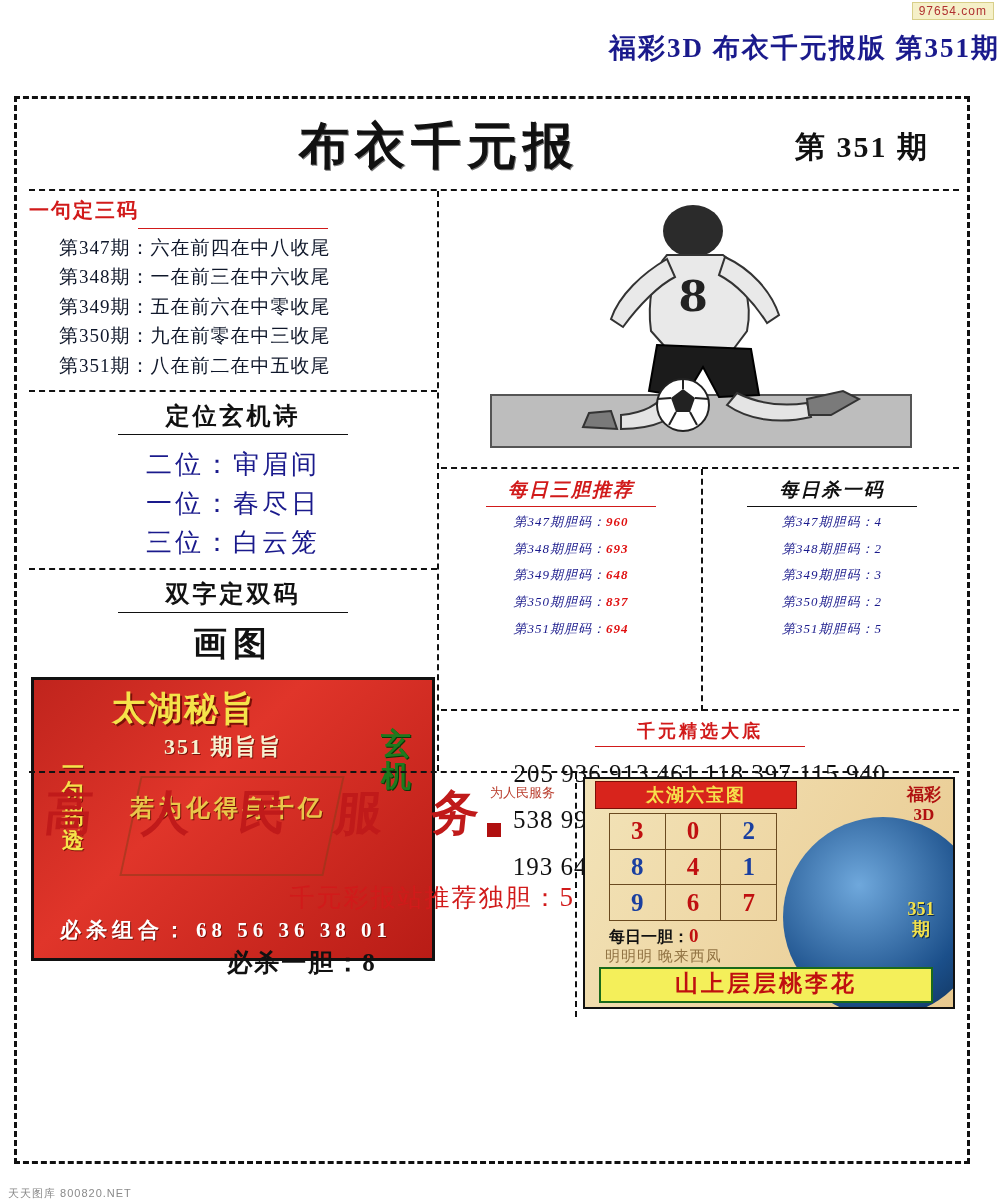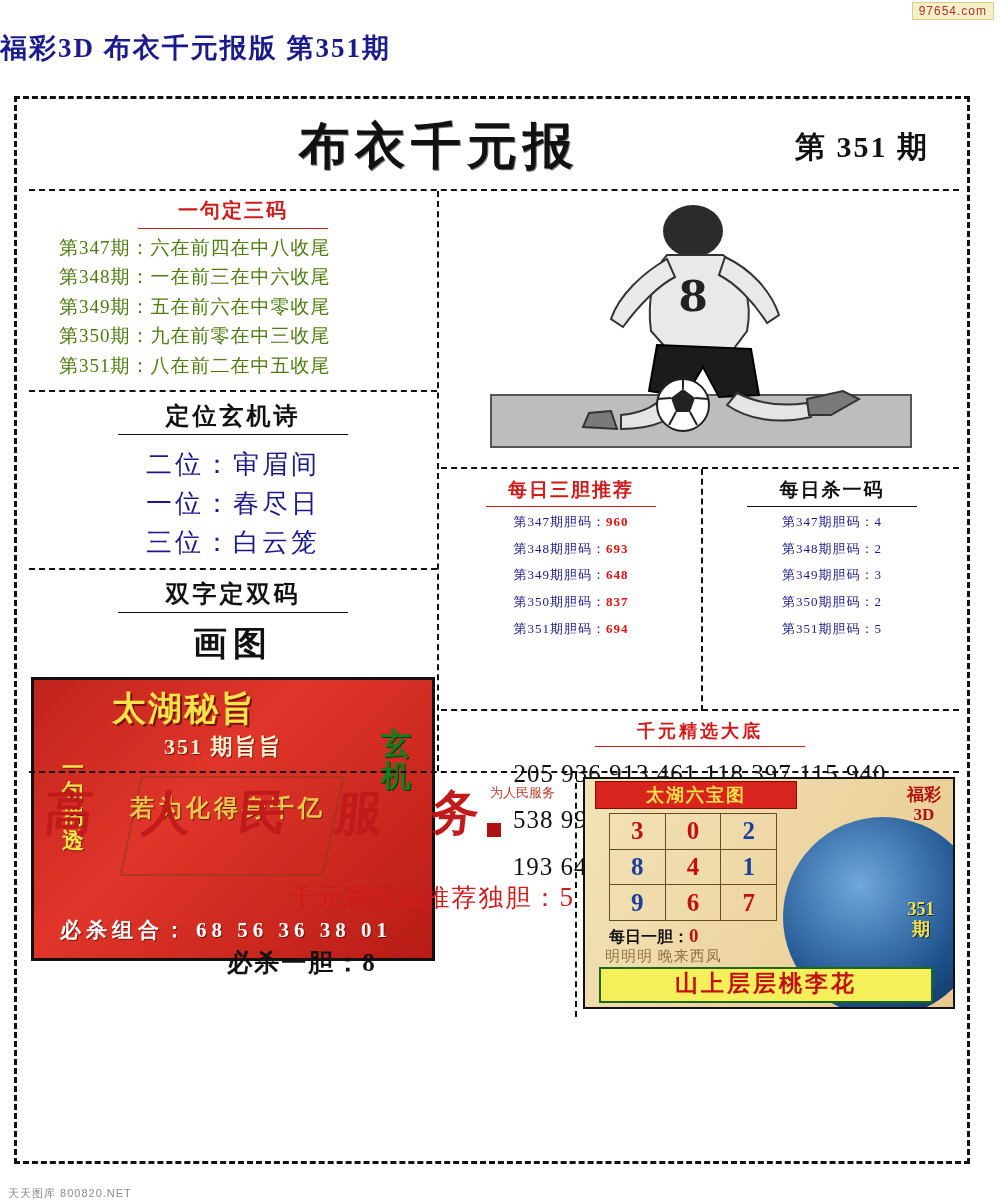--- a/index.html
+++ b/index.html
@@ -11,21 +11,21 @@
     overflow:hidden;
   }
   .watermark-top{
     position:absolute;top:2px;right:6px;
     background:#f5f0c8;border:1px solid #d8cf8a;
     font-size:12px;color:#b03030;padding:1px 6px;
     font-family:"Liberation Sans",sans-serif;
     letter-spacing:1px;
   }
   .page-title{
-    text-align:left;
+    text-align:right;
     font-size:27px;
     font-weight:bold;
     color:#1a1a8c;
     padding-top:30px;
     letter-spacing:2px;
   }
   .outer{
     position:absolute;
     left:14px;top:96px;
     width:956px;height:1068px;
@@ -63,38 +63,38 @@
     box-sizing:border-box;
   }
   .right-col{
     position:absolute;left:412px;top:0;width:518px;height:580px;
   }
   .sec{
     border-bottom:2px dashed #111;
     box-sizing:border-box;
   }
   .sec-title{
-    text-align:center;
+    text-align:left;
     color:#d11a1a;
     font-size:20px;
     font-weight:bold;
     padding:6px 0 4px;
     letter-spacing:2px;
   }
   .sec-title-underline{
     width:190px;margin:0 auto;border-bottom:1px solid #d11a1a;
   }
   .sec-title-black{
     text-align:center;color:#111;font-size:24px;font-weight:bold;
     padding:8px 0 6px;letter-spacing:3px;
   }
   .sec-title-black .ul{width:230px;margin:2px auto 0;border-bottom:1px solid #111;}
   .line-list{padding:4px 0 10px 30px;}
   .line-list div{
-    font-size:19px;color:#4d7c0f;line-height:1.55;letter-spacing:1px;
+    font-size:19px;color:#0f172a;line-height:1.55;letter-spacing:1px;
   }
   .pos-list{padding:4px 0 6px;}
   .pos-list div{
     text-align:center;font-size:26px;color:#1a1a8c;
     line-height:1.5;letter-spacing:3px;
   }
   .huatu{
     text-align:center;font-size:34px;color:#111;font-weight:bold;
     padding:2px 0 6px;letter-spacing:6px;
   }
@@ -139,21 +139,21 @@
   
   .player-box{
     height:278px;border-bottom:2px dashed #111;position:relative;
     box-sizing:border-box;
   }
   .player-canvas{position:absolute;left:30px;top:8px;width:460px;height:258px;}
   .dual{
     position:relative;height:242px;border-bottom:2px dashed #111;
     box-sizing:border-box;
   }
-  .dual .half{position:absolute;top:0;height:242px;box-sizing:border-box;}
+  .dual .half{position:absolute;top:0;height:242px;box-sizing:border-box;font-style:italic;}
   .dual .hl{left:0;width:262px;border-right:2px dashed #111;}
   .dual .hr{left:264px;width:254px;}
   .dh{
     text-align:center;font-size:19px;font-weight:bold;padding:8px 0 2px;
     letter-spacing:2px;
   }
   .dh.red{color:#d11a1a;}
   .dh.black{color:#111;}
   .dh .ul{width:170px;margin:3px auto 0;border-bottom:1px solid currentColor;}
   .drow{

